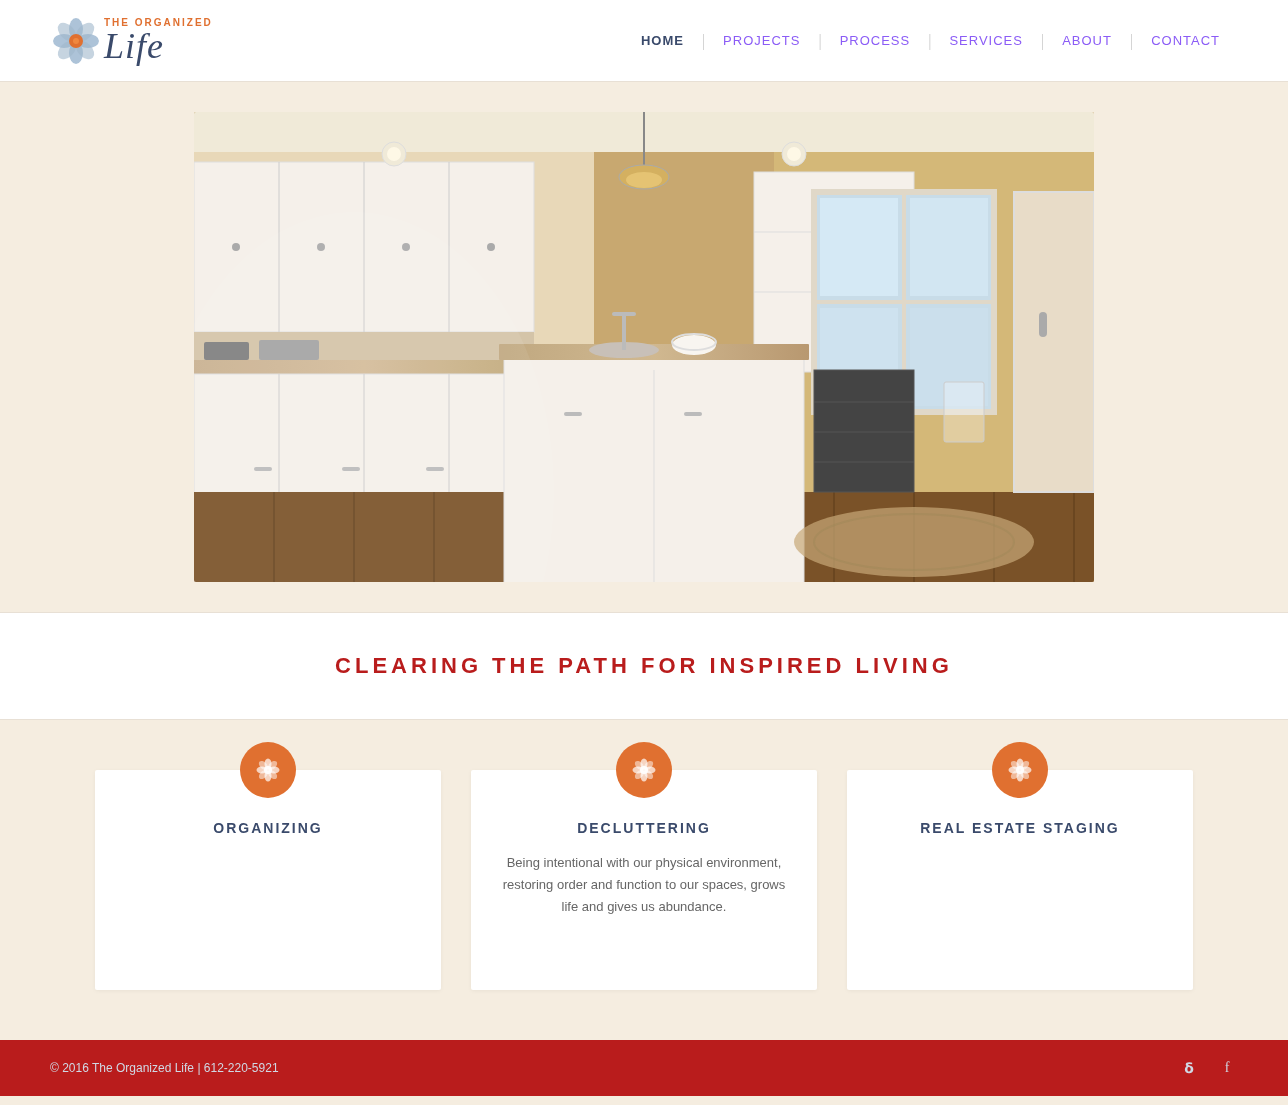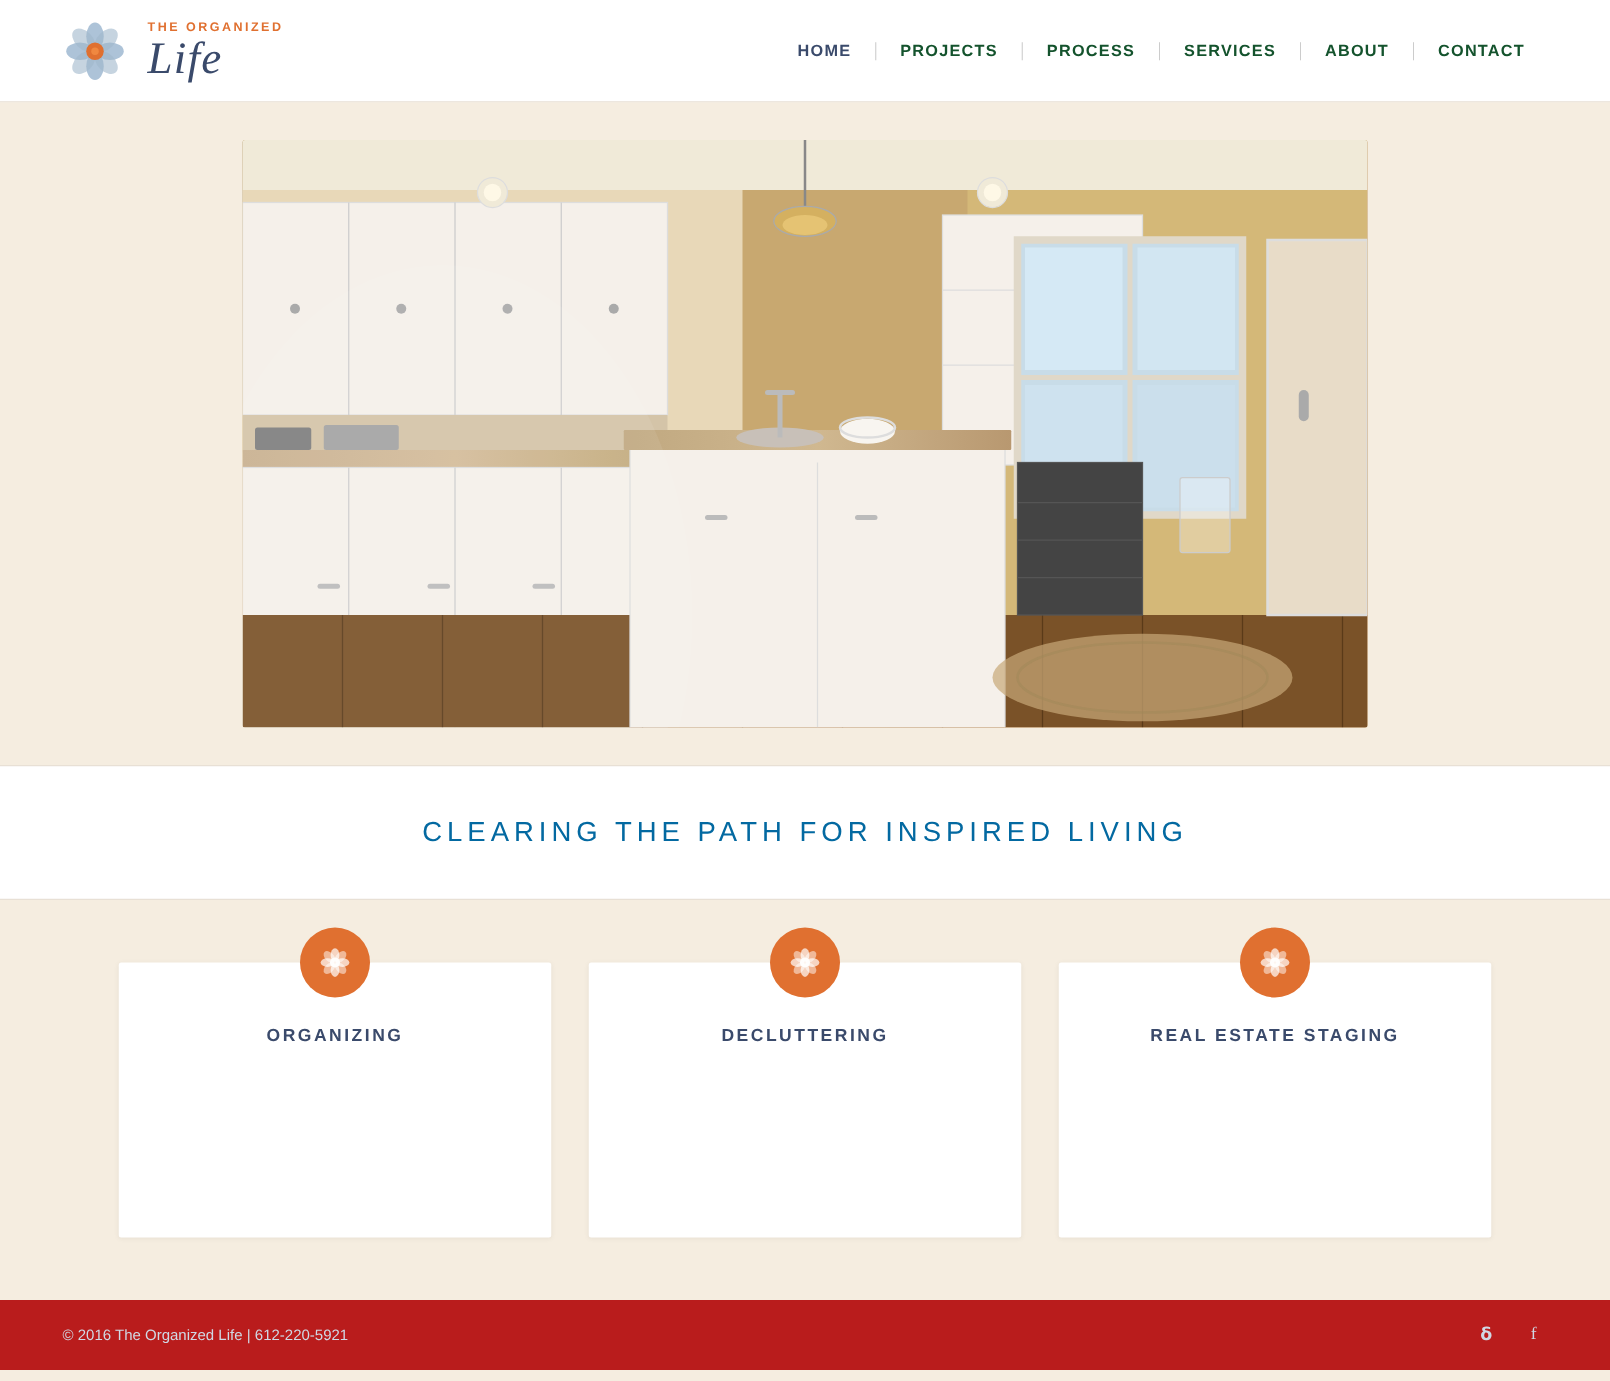--- a/index.html
+++ b/index.html
@@ -11,21 +11,21 @@
       display: flex;
       align-items: center;
       justify-content: space-between;
       padding: 12px 50px;
       border-bottom: 1px solid #e8e0d5;
       height: 82px;
     }
     .logo {
       display: flex;
       align-items: center;
-      gap: 16px;
+      gap: 2px;
     }
     .logo-icon {
       width: 52px;
       height: 52px;
     }
     .logo-text {
       display: flex;
       flex-direction: column;
       line-height: 1;
     }
@@ -48,26 +48,25 @@
     nav {
       display: flex;
       align-items: center;
       gap: 0;
       text-align: center;
     }
     .nav-item {
       font-family: Arial, sans-serif;
       font-size: 13px;
       letter-spacing: 1px;
-      color: #14532d;
+      color: #8b5cf6;
       text-decoration: none;
       padding: 0 18px;
       cursor: pointer;
       position: relative;
-      font-weight: bold;
     }
     .nav-item.active {
       font-weight: bold;
       color: #3a4a6b;
     }
     .nav-sep {
       color: #ccc;
       font-size: 16px;
     }
 
@@ -91,23 +90,23 @@
     .tagline-section {
       background: #fff;
       text-align: center;
       padding: 40px 20px;
       border-top: 1px solid #e8e0d5;
       border-bottom: 1px solid #e8e0d5;
     }
     .tagline-text {
       font-family: Arial, sans-serif;
       font-size: 22px;
-      font-weight: 400;
+      font-weight: 700;
       letter-spacing: 4px;
-      color: #0369a1;
+      color: #b91c1c;
       text-transform: uppercase;
     }
 
     
     .services-section {
       background: #f5ede0;
       padding: 50px 80px;
       display: flex;
       justify-content: center;
       gap: 30px;
@@ -381,20 +380,21 @@
         <ellipse cx="8" cy="14" rx="5.5" ry="3.5" fill="rgba(255,255,255,0.7)"></ellipse>
         <ellipse cx="20" cy="14" rx="5.5" ry="3.5" fill="rgba(255,255,255,0.7)"></ellipse>
         <ellipse cx="9.5" cy="9.5" rx="3.5" ry="5.5" fill="rgba(255,255,255,0.5)" transform="rotate(-45 9.5 9.5)"></ellipse>
         <ellipse cx="18.5" cy="18.5" rx="3.5" ry="5.5" fill="rgba(255,255,255,0.5)" transform="rotate(-45 18.5 18.5)"></ellipse>
         <ellipse cx="18.5" cy="9.5" rx="3.5" ry="5.5" fill="rgba(255,255,255,0.5)" transform="rotate(45 18.5 9.5)"></ellipse>
         <ellipse cx="9.5" cy="18.5" rx="3.5" ry="5.5" fill="rgba(255,255,255,0.5)" transform="rotate(45 9.5 18.5)"></ellipse>
         <circle cx="14" cy="14" r="4" fill="rgba(255,255,255,0.9)"></circle>
       </svg>
     </div>
     <h3 class="service-title">DECLUTTERING</h3>
+    <p class="service-desc">Being intentional with our physical environment, restoring order and function to our spaces, grows life and gives us abundance.</p>
   </div>
 
   <div class="service-card">
     <div class="service-icon">
       <svg viewBox="0 0 28 28" fill="none" xmlns="http://www.w3.org/2000/svg">
         <ellipse cx="14" cy="8" rx="3.5" ry="5.5" fill="rgba(255,255,255,0.7)"></ellipse>
         <ellipse cx="14" cy="20" rx="3.5" ry="5.5" fill="rgba(255,255,255,0.7)"></ellipse>
         <ellipse cx="8" cy="14" rx="5.5" ry="3.5" fill="rgba(255,255,255,0.7)"></ellipse>
         <ellipse cx="20" cy="14" rx="5.5" ry="3.5" fill="rgba(255,255,255,0.7)"></ellipse>
         <ellipse cx="9.5" cy="9.5" rx="3.5" ry="5.5" fill="rgba(255,255,255,0.5)" transform="rotate(-45 9.5 9.5)"></ellipse>

